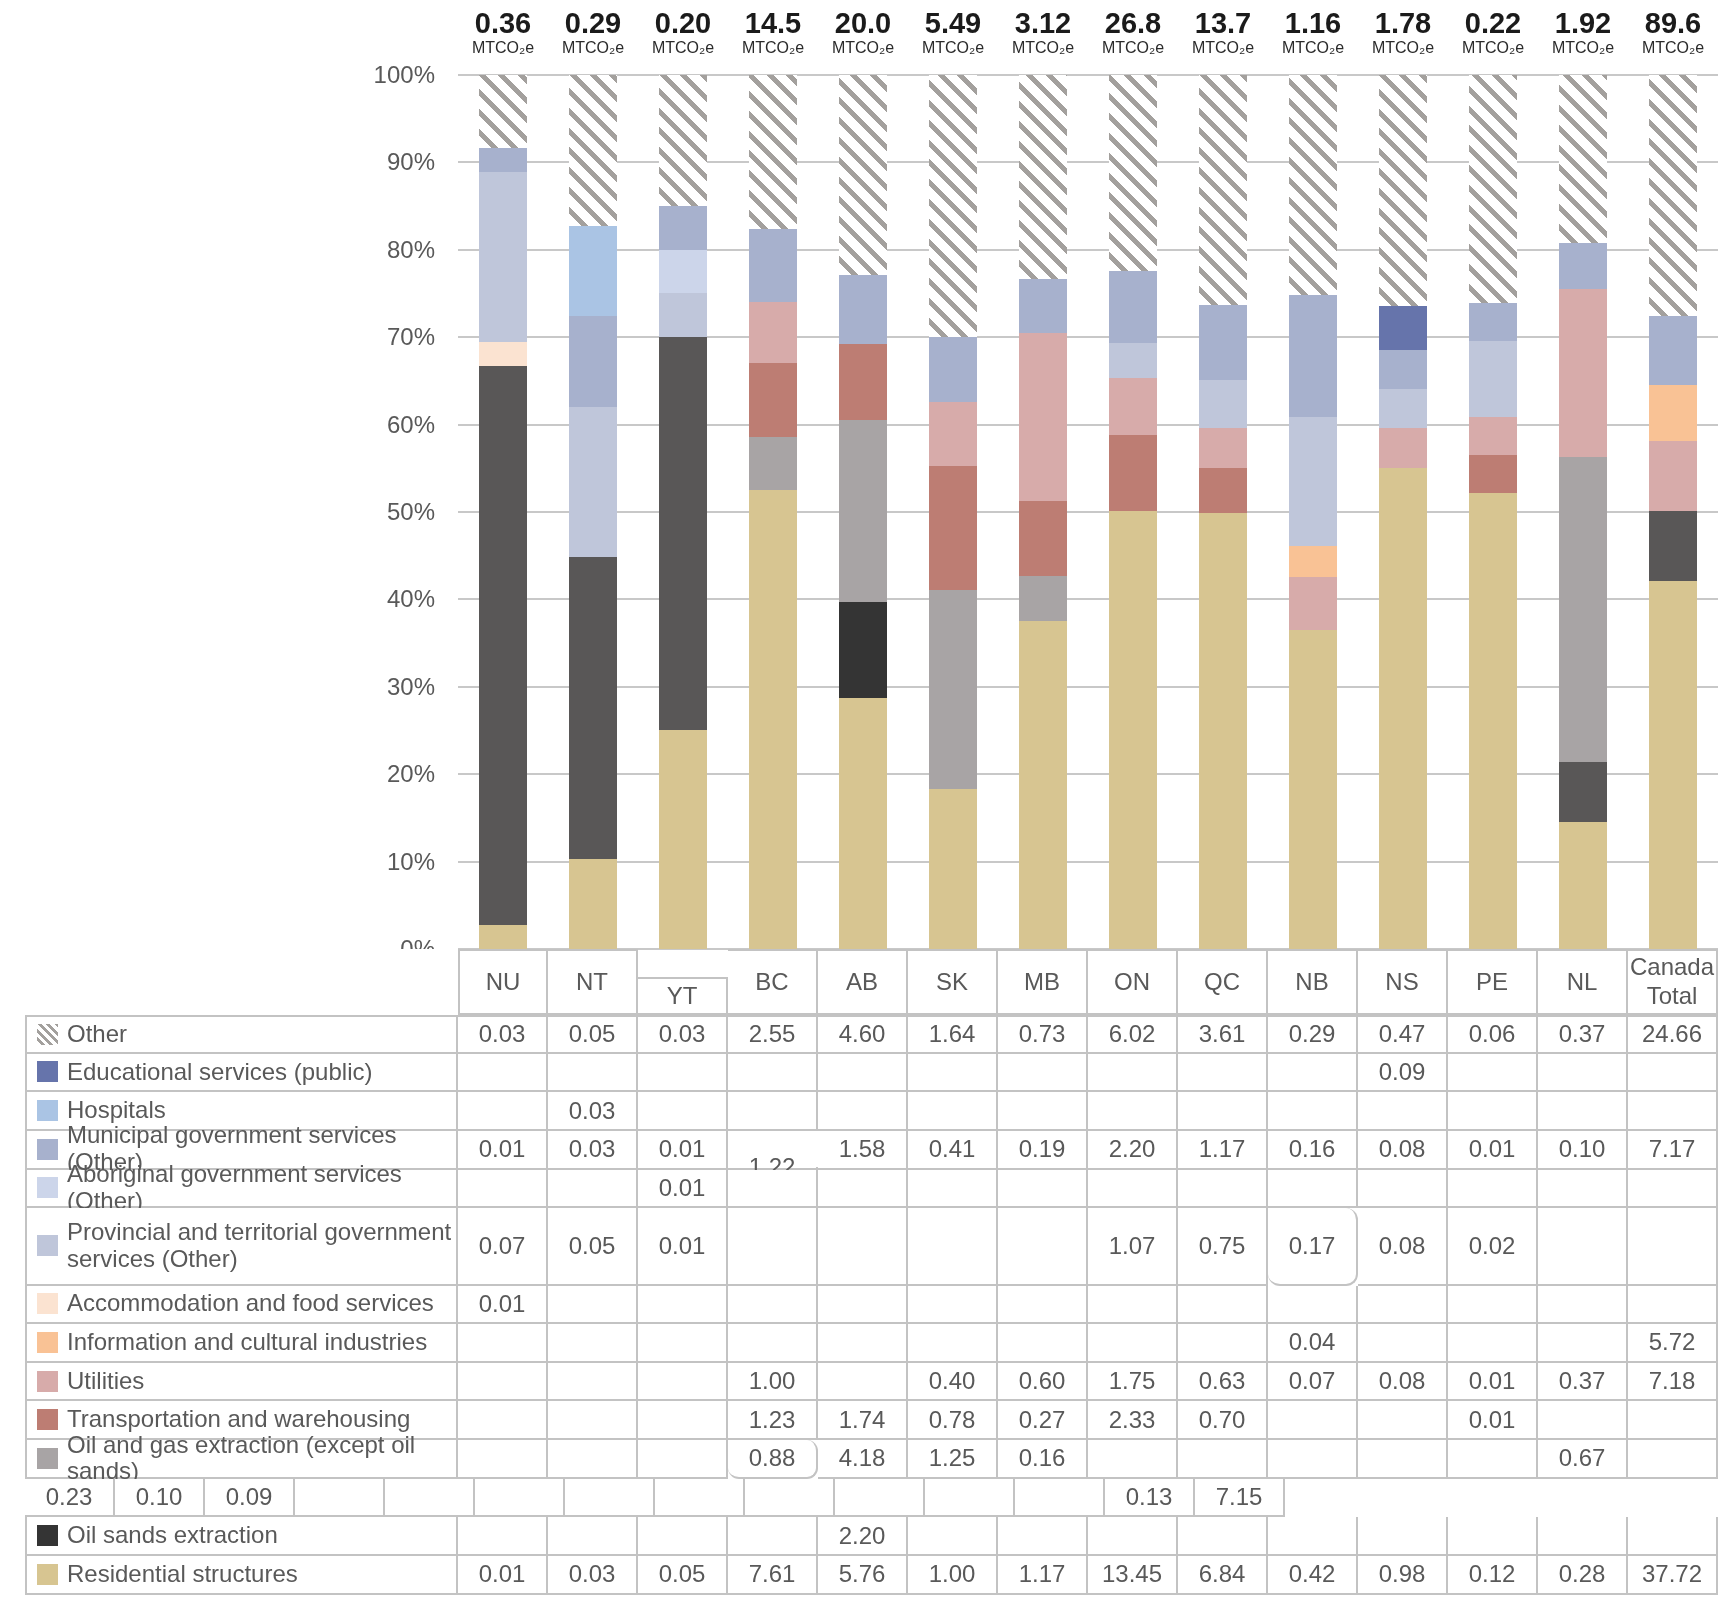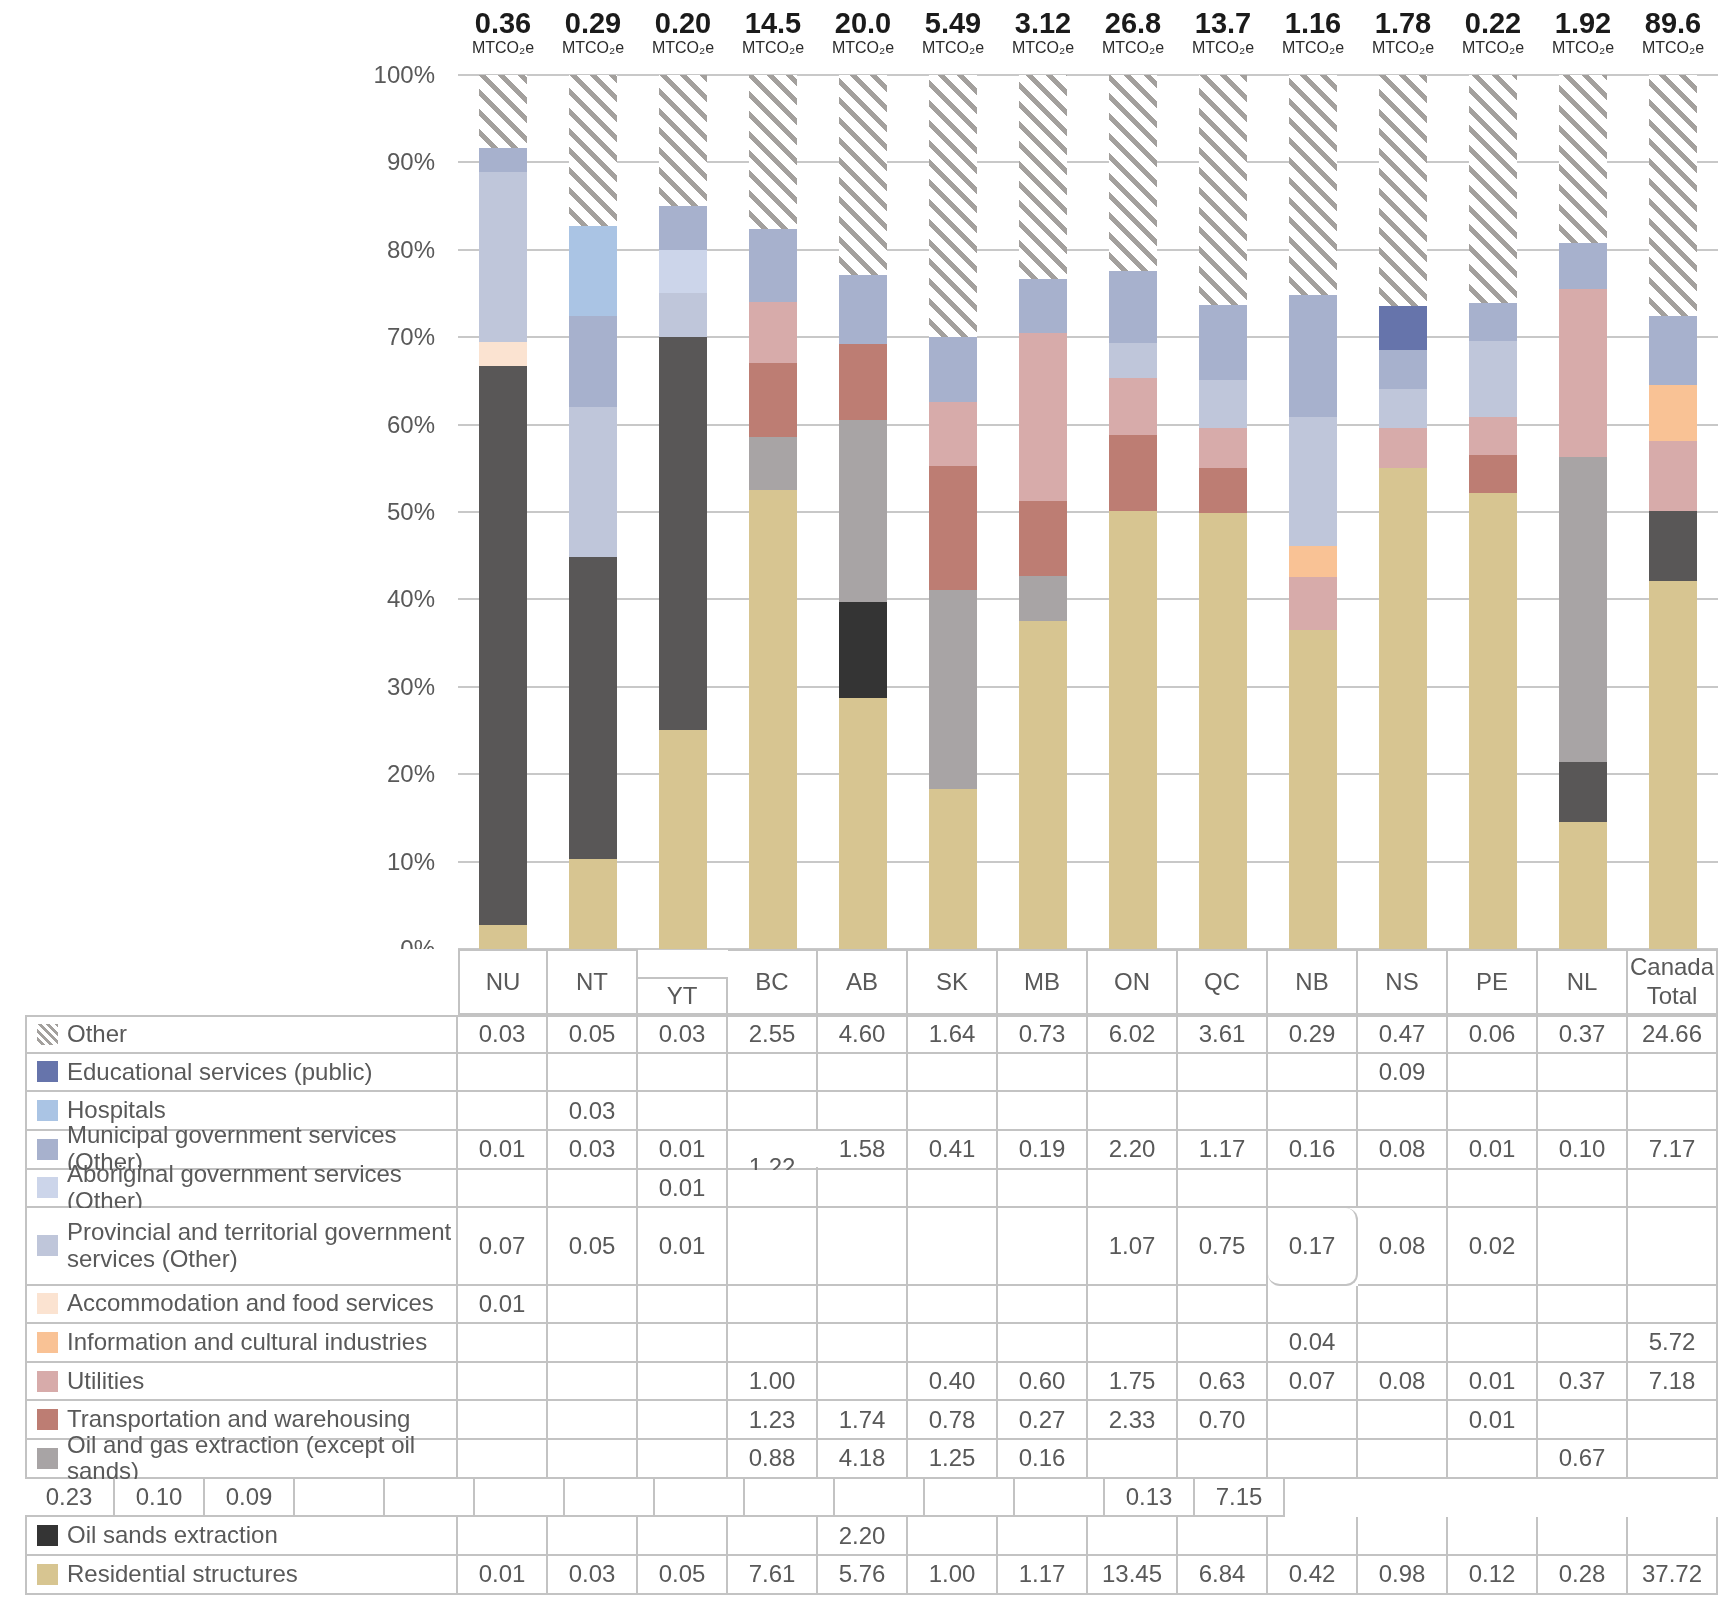--- a/index.html
+++ b/index.html
@@ -409,21 +409,21 @@
         <div class="tcell" style="width: 90px; flex: 0 0 90px;"></div>
       </div>
       <div class="trow" style="height: 38.65px;">
         <div class="tcell first labelcell" style="width: 433px; flex: 0 0 433px;">
           <span class="swatch" style="background: rgb(168, 164, 165);"></span>
           <span class="lbltext">Oil and gas extraction (except oil sands)</span>
         </div>
         <div class="tcell" style="width: 90px; flex: 0 0 90px;"></div>
         <div class="tcell" style="width: 90px; flex: 0 0 90px;"></div>
         <div class="tcell" style="width: 90px; flex: 0 0 90px;"></div>
-        <div class="tcell" style="width: 90px; flex: 0 0 90px;">0.88</div>
+        <div class="tcell" style="width: 90px; flex: 0 0 90px; border-radius: 11px;">0.88</div>
         <div class="tcell" style="width: 90px; flex: 0 0 90px;">4.18</div>
         <div class="tcell" style="width: 90px; flex: 0 0 90px;">1.25</div>
         <div class="tcell" style="width: 90px; flex: 0 0 90px;">0.16</div>
         <div class="tcell" style="width: 90px; flex: 0 0 90px;"></div>
         <div class="tcell" style="width: 90px; flex: 0 0 90px;"></div>
         <div class="tcell" style="width: 90px; flex: 0 0 90px;"></div>
         <div class="tcell" style="width: 90px; flex: 0 0 90px;"></div>
         <div class="tcell" style="width: 90px; flex: 0 0 90px;"></div>
         <div class="tcell" style="width: 90px; flex: 0 0 90px;">0.67</div>
         <div class="tcell" style="width: 90px; flex: 0 0 90px;"></div>

